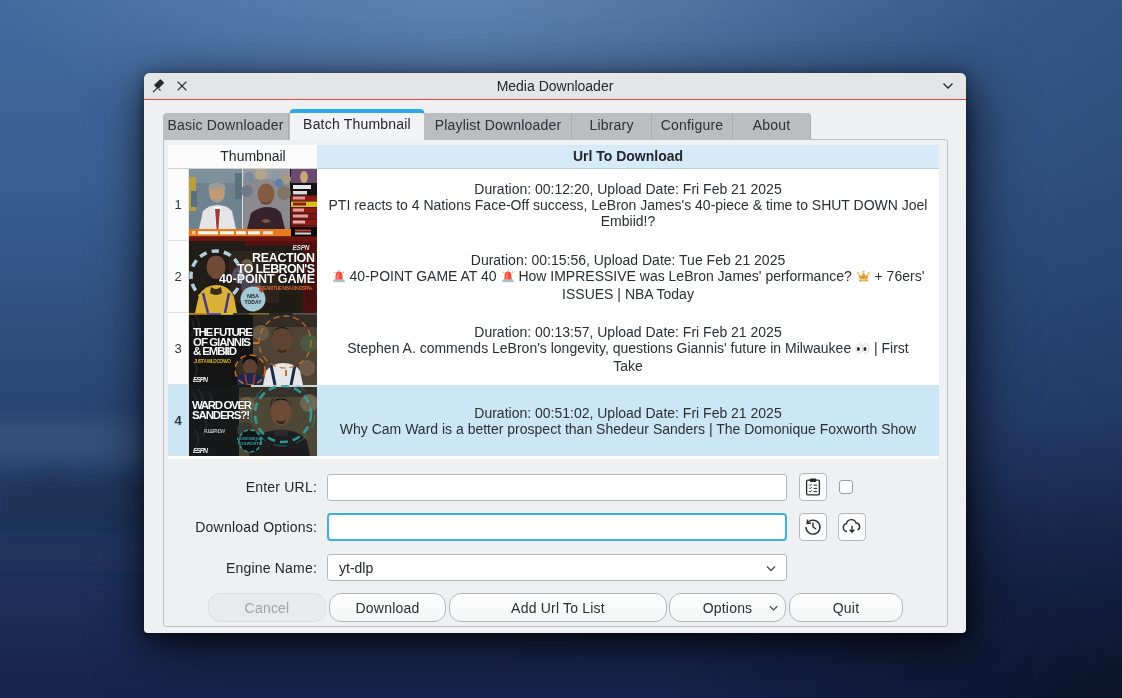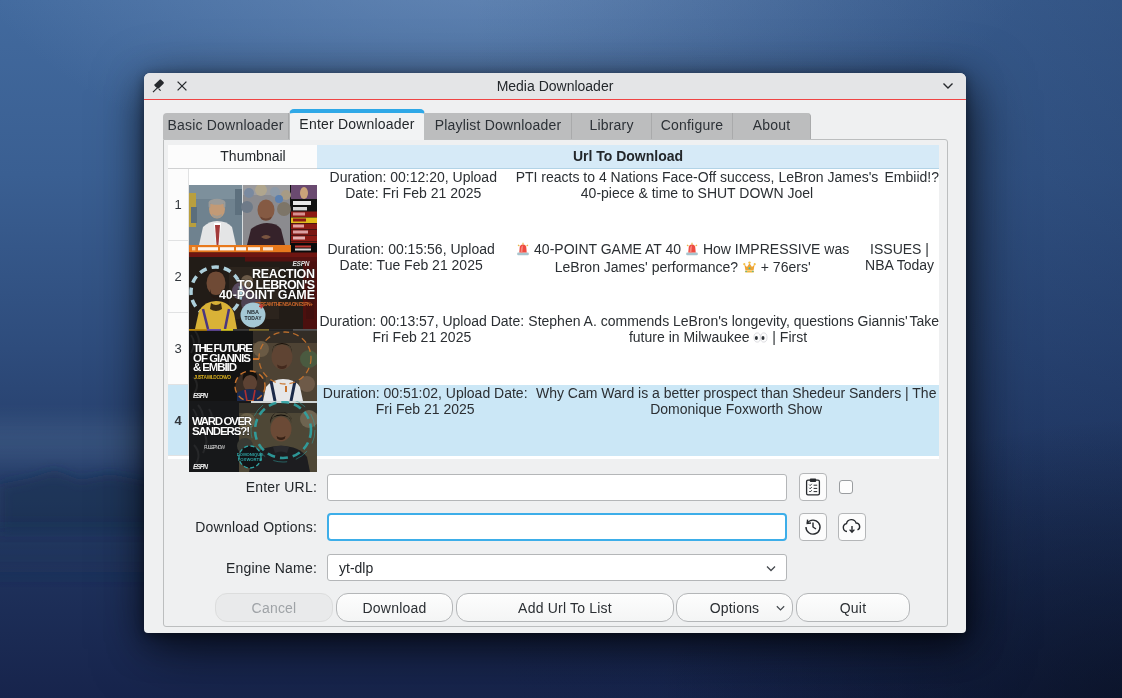--- a/index.html
+++ b/index.html
@@ -30,31 +30,31 @@
 .hcell{position:absolute;top:0;height:24px;box-sizing:border-box;font-size:14px;color:#23272b;
  text-align:center;line-height:23px;}
 #hc0{left:0;width:21px;background:#fcfcfc;border-bottom:1px solid #d0d1d2;}
 #hc1{left:21px;width:128px;background:#fcfcfc;border-bottom:1px solid #d0d1d2;}
 #hc2{left:149px;width:622px;background:#d6eaf7;border-bottom:1px solid #b2d3e6;font-weight:bold;}
 .vh{position:absolute;left:0;width:21px;box-sizing:border-box;background:#fcfcfc;
  border-right:1px solid #e1e2e3;border-bottom:1px solid #e1e2e3;font-size:13px;color:#31363b;
  display:flex;align-items:center;justify-content:center;}
 .rowtxt{position:absolute;left:149px;width:622px;box-sizing:border-box;
  font-size:14px;line-height:16px;color:#2b2f33;text-align:center;
- display:flex;flex-direction:row;justify-content:center;}
-.thumb{position:absolute;left:21px;width:128px;overflow:hidden;font-size:0;line-height:0;margin-top:16px;}
+ display:flex;flex-direction:column;justify-content:center;}
+.thumb{position:absolute;left:21px;width:128px;overflow:hidden;font-size:0;line-height:0;}
 #selbg{position:absolute;left:0;top:240px;width:771px;height:71px;background:#cbe7f6;}
 .lbl{position:absolute;font-size:14px;letter-spacing:0.2px;color:#23272b;right:649px;white-space:nowrap;z-index:4;}
 .inp{position:absolute;left:183px;width:460px;height:27px;background:#fff;
  border:1px solid #b4b6b8;border-radius:3px;box-sizing:border-box;}
 .ibtn{position:absolute;width:28px;height:28px;background:#fcfcfc;border:1px solid #b4b6b8;
  border-radius:4px;box-sizing:border-box;display:flex;align-items:center;justify-content:center;}
 .btn{position:absolute;top:520px;height:29px;background:linear-gradient(#fdfdfd,#f4f5f5);
  border:1px solid #b4b6b8;border-radius:12px;box-sizing:border-box;font-size:14px;letter-spacing:0.2px;color:#2b2f33;
- display:flex;align-items:center;justify-content:center;margin-left:7px;}
+ display:flex;align-items:center;justify-content:center;}
 .emj{display:inline-block;vertical-align:-2px;}
 </style>
 </head>
 <body>
 <div id="wall"></div>
 <svg id="land" width="620" height="320" style="position:absolute;left:0;top:390px;" viewBox="0 0 620 320">
 <defs>
 <filter id="b1" x="-50%" y="-150%" width="200%" height="400%">
         <feGaussianBlur stdDeviation="6"></feGaussianBlur>
       </filter>
@@ -92,21 +92,21 @@
         <path d="M3.5 5.5 L8 10 L12.5 5.5" stroke="#26292d" stroke-width="1.4" fill="none"></path>
       </svg>
   </div>
   <div id="tabs">
     <div class="tab" style="left:0;width:126px;border-radius:4px 0 0 0;">Basic Downloader</div>
     <div class="tab" style="left:262px;width:147px;">Playlist Downloader</div>
     <div class="tab" style="left:409px;width:80px;">Library</div>
     <div class="tab" style="left:489px;width:81px;">Configure</div>
     <div class="tab" style="left:570px;width:78px;border-radius:0 4px 0 0;">About</div>
   </div>
-  <div id="atab">Enter Downloader</div>
+  <div id="atab">Batch Thumbnail</div>
   <div id="pane"></div>
   <div id="table">
     <div id="selbg"></div>
     <div class="hcell" id="hc0"></div>
     <div class="hcell" id="hc1">Thumbnail</div>
     <div class="hcell" id="hc2">Url To Download</div>
     <div class="vh" style="top:24px;height:72px;">1</div>
     <div class="vh" style="top:96px;height:72px;">2</div>
     <div class="vh" style="top:168px;height:72px;">3</div>
     <div class="vh" style="top:240px;height:71px;background:#cbe7f6;font-weight:bold;">4</div>

